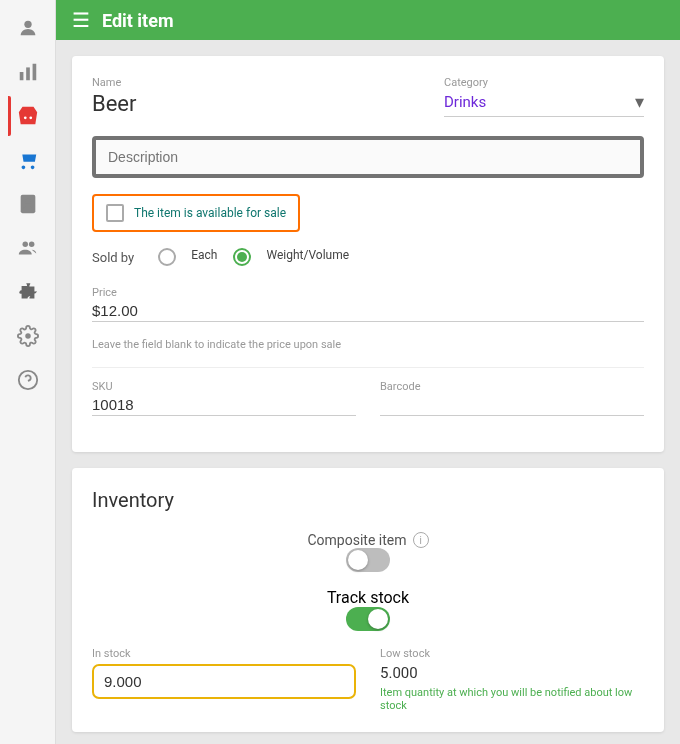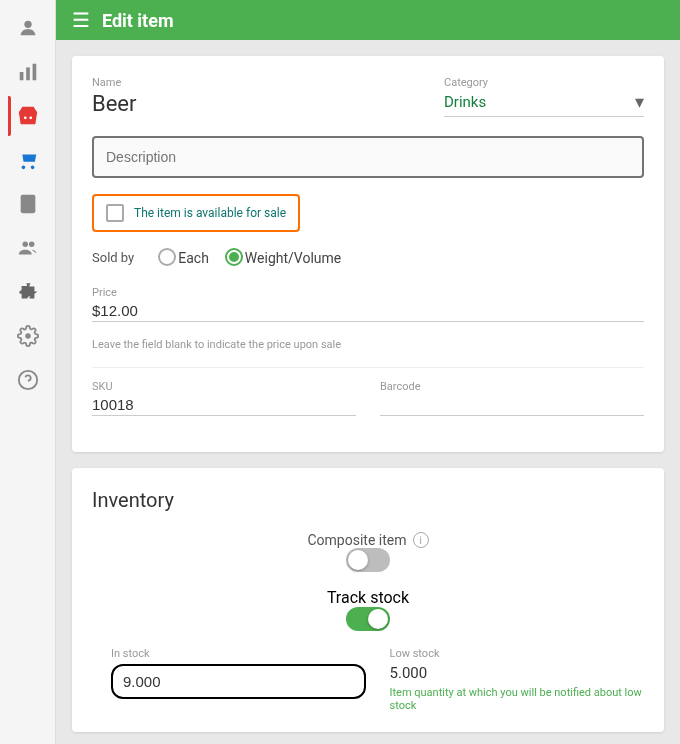--- a/index.html
+++ b/index.html
@@ -104,33 +104,33 @@
     }
 
     
     .category-select {
       display: flex;
       align-items: center;
       border-bottom: 1px solid #ccc;
       padding-bottom: 4px;
     }
     .category-text {
-      color: #15803d;
+      color: #6d28d9;
       font-size: 15px;
       flex: 1;
     }
     .dropdown-arrow {
       color: #666;
       font-size: 18px;
     }
 
     
     .description-input {
       width: 100%;
-      border: 2px solid #737373;
+      border: 4px solid #737373;
       border-radius: 4px;
       padding: 10px 12px;
       font-size: 14px;
       color: #999;
       background: #fafafa;
       outline: none;
       height: 42px;
       margin-bottom: 16px;
     }
 
@@ -165,23 +165,23 @@
       gap: 16px;
       margin-bottom: 20px;
     }
     .radio-label-text {
       font-size: 13px;
       color: #555;
       margin-right: 8px;
     }
     .radio-option {
       display: flex;
-      align-items: flex-end;
-      gap: 2px;
-      font-size: 14px;
+      align-items: flex-start;
+      gap: 15px;
+      font-size: 12px;
       color: #444;
       cursor: pointer;
     }
     .radio-circle {
       width: 18px;
       height: 18px;
       border-radius: 50%;
       border: 2px solid #aaa;
       display: flex;
       align-items: center;
@@ -275,28 +275,27 @@
       transition: left 0.2s;
     }
     .toggle.off .toggle-knob { left: 2px; }
     .toggle.on .toggle-knob { left: 22px; }
 
     
     .stock-row {
       display: flex;
       gap: 24px;
       margin-top: 8px;
-      margin-left: 19px;
     }
     .stock-field {
       flex: 1;
     }
     .stock-input-wrap {
-      border: 2px solid #000000;
-      border-radius: 12px;
+      border: 2px solid #eab308;
+      border-radius: 7px;
       padding: 6px 10px;
       margin-top: 4px;
     }
     .stock-input {
       border: none;
       font-size: 15px;
       color: #333;
       outline: none;
       width: 100%;
       background: transparent;

